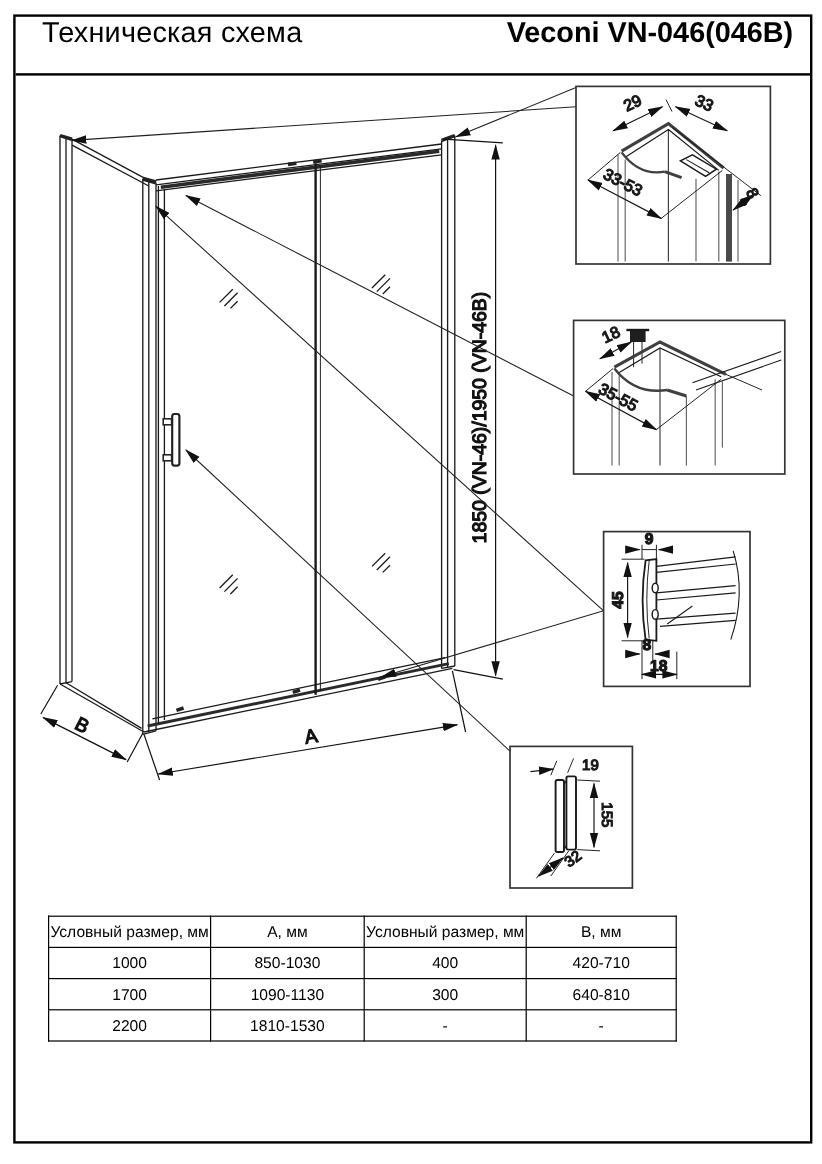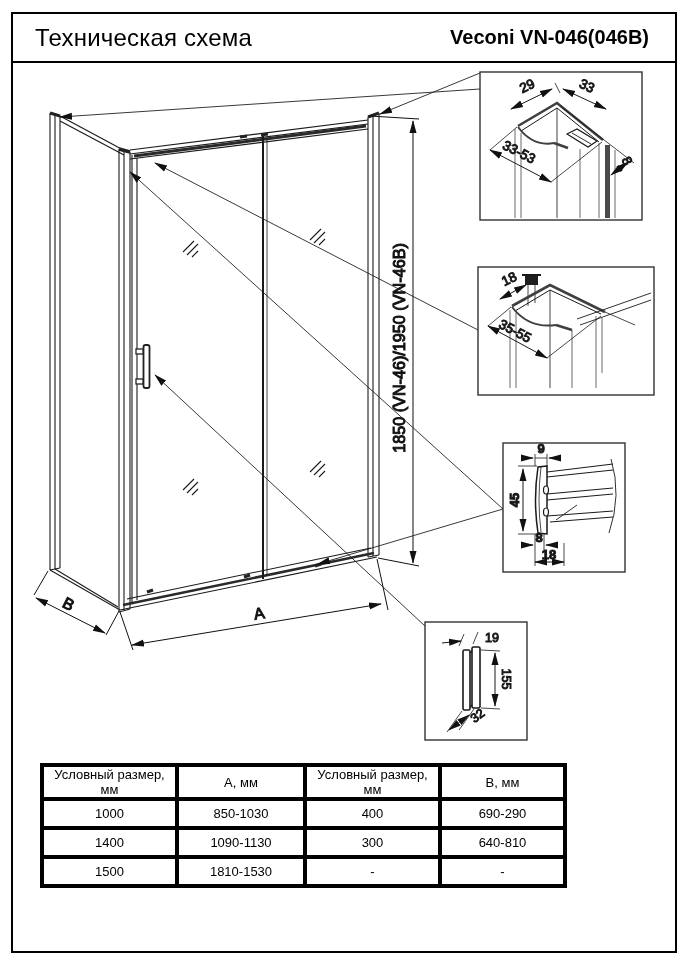--- a/index.html
+++ b/index.html
@@ -1,33 +1,33 @@
 <!DOCTYPE html>
 <html><head>
 <meta charset="utf-8">
 <style>
   html,body{margin:0;padding:0;background:#fff;}
   .page{position:relative;width:685px;height:970px;background:#fff;
         font-family:"Liberation Sans",sans-serif;color:#000;overflow:hidden;}
   .sheet{position:absolute;left:11px;top:12px;width:666px;height:941px;
          border:2px solid #000;box-sizing:border-box;}
   .hdr{position:absolute;left:0;top:0;width:100%;height:49px;border-bottom:2px solid #000;
-       box-sizing:border-box;display:flex;align-items:center;justify-content:space-between;}
+       box-sizing:border-box;display:flex;justify-content:space-between;}
   .hdr .tl{font-size:24px;font-weight:400;padding-left:22px;letter-spacing:.2px;}
-  .hdr .tr{font-size:20px;font-weight:700;padding-right:26px;}
+  .hdr .tr{font-size:24px;font-weight:700;padding-right:14px;}
   svg{position:absolute;left:11px;top:63px;}
   svg text{font-family:"Liberation Sans",sans-serif;fill:#111;}
   .dimtxt{font-size:13.5px;}
   .dimtxt-b{font-size:13px;font-weight:bold;}
   .dimtxt-s{font-size:12.5px;}
   .bigdim{font-size:16.2px;}
   .abdim{font-size:16px;}
   table.szt{position:absolute;left:40px;top:763px;width:523px;border-collapse:collapse;
             table-layout:fixed;font-size:13px;text-align:center;}
-  table.szt th,table.szt td{border:4px solid #000000;height:25px;font-weight:400;padding:0;}
+  table.szt th,table.szt td{border:1px solid #000000;height:25px;font-weight:400;padding:0;}
 </style>
 </head>
 <body>
 
 <div class="page">
   <div class="sheet">
     <div class="hdr">
       <span class="tl">Техническая схема</span>
       <span class="tr">Veconi VN-046(046B)</span>
     </div>
@@ -277,29 +277,29 @@
         <th>А, мм</th>
         <th>Условный размер, мм</th>
         <th>В, мм</th>
       </tr>
     </thead>
     <tbody>
       <tr>
         <td>1000</td>
         <td>850-1030</td>
         <td>400</td>
-        <td>690-290</td>
+        <td>420-710</td>
       </tr>
       <tr>
-        <td>1400</td>
+        <td>1700</td>
         <td>1090-1130</td>
         <td>300</td>
         <td>640-810</td>
       </tr>
       <tr>
-        <td>1500</td>
+        <td>2200</td>
         <td>1810-1530</td>
         <td>-</td>
         <td>-</td>
       </tr>
     </tbody>
   </table>
 </div>
 
 </body></html>

